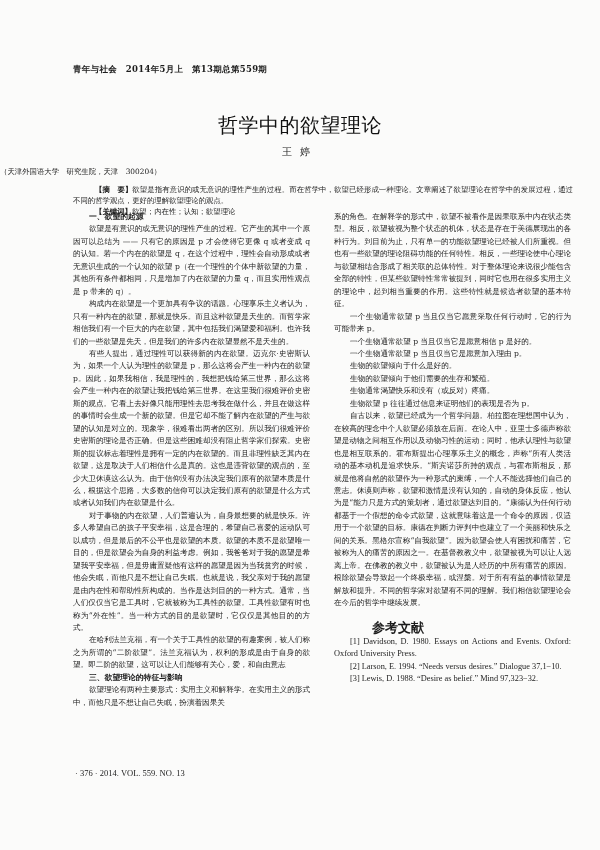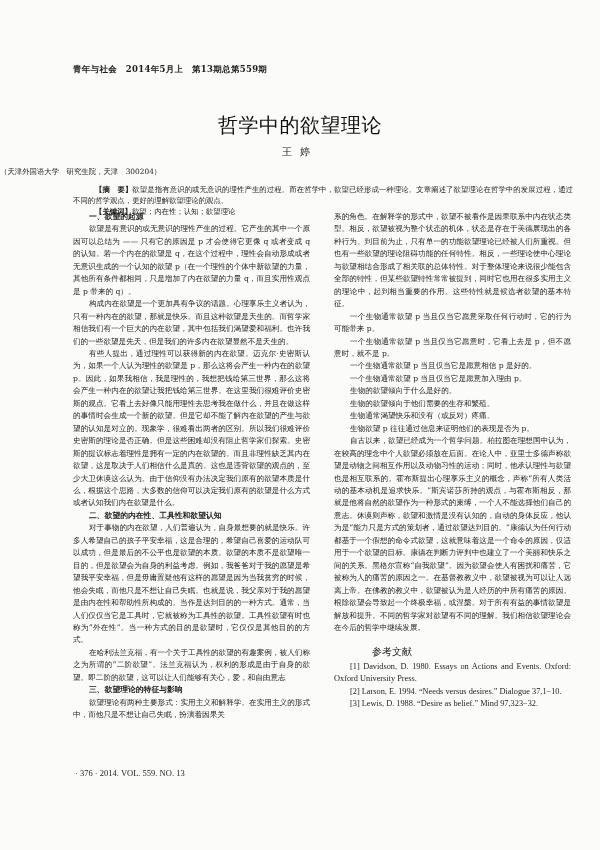--- a/index.html
+++ b/index.html
@@ -43,21 +43,21 @@
   .col-left { left: 73px; }
   .col-right { left: 334px; }
   .col p { margin: 0; text-indent: 16px; }
   .col p.noindent { text-indent: 0; }
   .col h2 {
     margin: 0; font-size: 7.8px; font-weight: bold; padding-left: 16px; line-height: 12.45px;
     font-family: "DejaVu Sans", "Liberation Sans", sans-serif;
   }
   .col p.list { text-indent: 0; padding-left: 16px; }
   .refs-title {
-    margin: 12px 0 2px 0 !important; font-weight: normal; padding-left: 22px; font-size: 10px;
+    margin: 12px 0 2px 0 !important; font-weight: bold; padding-left: 22px; font-size: 13px;
     font-family: "DejaVu Sans", "Liberation Sans", sans-serif;
   }
   .ref { margin: 0; text-indent: 22px; font-family: "Liberation Serif", serif; font-size: 8.3px; line-height: 12.5px; }
   .folio {
     position: absolute; left: 75px; top: 768px;
     font-family: "Liberation Serif", serif; font-size: 8.5px; white-space: nowrap;
   }
 </style>
 </head>
 <body>
@@ -73,31 +73,29 @@
   <div class="abstract">
     <p><span class="label">【摘　要】</span><span>欲望是指有意识的或无意识的理性产生的过程。而在哲学中，欲望已经形成一种理论。文章阐述了欲望理论在哲学中的发展过程，通过不同的哲学观点，更好的理解欲望理论的观点。</span></p>
     <p><span class="label">【关键词】</span><span>欲望；内在性；认知；欲望理论</span></p>
   </div>
 
   <div class="col col-left">
     <h2>一、欲望的起源</h2>
     <p>欲望是有意识的或无意识的理性产生的过程。它产生的其中一个原因可以总结为 —— 只有它的原因是 p 才会使得它更像 q 或者变成 q 的认知。若一个内在的欲望是 q，在这个过程中，理性会自动形成或者无意识生成的一个认知的欲望 p（在一个理性的个体中新欲望的力量，其他所有条件都相同，只是增加了内在欲望的力量 q，而且实用性观点是 p 带来的 q）。</p>
     <p>构成内在欲望是一个更加具有争议的话题。心理享乐主义者认为，只有一种内在的欲望，那就是快乐。而且这种欲望是天生的。而哲学家相信我们有一个巨大的内在欲望，其中包括我们渴望爱和福利。也许我们的一些欲望是先天，但是我们的许多内在欲望显然不是天生的。</p>
     <p>有些人提出，通过理性可以获得新的内在欲望。迈克尔·史密斯认为，如果一个人认为理性的欲望是 p，那么这将会产生一种内在的欲望 p。因此，如果我相信，我是理性的，我想把钱给第三世界，那么这将会产生一种内在的欲望让我把钱给第三世界。在这里我们很难评价史密斯的观点。它看上去好像只能用理性去思考我在做什么，并且在做这样的事情时会生成一个新的欲望。但是它却不能了解内在欲望的产生与欲望的认知是对立的。现象学，很难看出两者的区别。所以我们很难评价史密斯的理论是否正确。但是这些困难却没有阻止哲学家们探索。史密斯的提议标志着理性是拥有一定的内在欲望的。而且非理性缺乏其内在欲望，这是取决于人们相信什么是真的。这也是违背欲望的观点的，至少大卫休谟这么认为。由于信仰没有办法决定我们原有的欲望本质是什么，根据这个思路，大多数的信仰可以决定我们原有的欲望是什么方式或者认知我们内在欲望是什么。</p>
-    <h2>二、欲望的内在性、工具性和欲望认知</h2>
     <p>对于事物的内在欲望，人们普遍认为，自身最想要的就是快乐。许多人希望自己的孩子平安幸福，这是合理的，希望自己喜爱的运动队可以成功，但是最后的不公平也是欲望的本质。欲望的本质不是欲望唯一目的，但是欲望会为自身的利益考虑。例如，我爸爸对于我的愿望是希望我平安幸福，但是毋庸置疑他有这样的愿望是因为当我贫穷的时候，他会失眠，而他只是不想让自己失眠。也就是说，我父亲对于我的愿望是由内在性和帮助性所构成的。当作是达到目的的一种方式。通常，当人们仅仅当它是工具时，它就被称为工具性的欲望。工具性欲望有时也称为“外在性”。当一种方式的目的是欲望时，它仅仅是其他目的的方式。</p>
     <p>在哈利法兰克福，有一个关于工具性的欲望的有趣案例，被人们称之为所谓的“二阶欲望”。法兰克福认为，权利的形成是由于自身的欲望。即二阶的欲望，这可以让人们能够有关心，爱，和自由意志</p>
     <h2>三、欲望理论的特征与影响</h2>
     <p>欲望理论有两种主要形式：实用主义和解释学。在实用主义的形式中，而他只是不想让自己失眠，扮演着因果关</p>
   </div>
 
   <div class="col col-right">
     <p class="noindent">系的角色。在解释学的形式中，欲望不被看作是因果联系中内在状态类型。相反，欲望被视为整个状态的机体，状态是存在于美德展现出的各种行为。到目前为止，只有单一的功能欲望理论已经被人们所重视。但也有一些欲望的理论阻碍功能的任何特性。相反，一些理论使中心理论与欲望相结合形成了相关联的总体特性。对于整体理论来说很少能包含全部的特性，但某些欲望特性常常被提到，同时它也用在很多实用主义的理论中，起到相当重要的作用。这些特性就是候选者欲望的基本特征。</p>
     <p>一个生物通常欲望 p 当且仅当它愿意采取任何行动时，它的行为可能带来 p。</p>
-    <p>一个生物通常欲望 p 当且仅当它愿意时，它看上去是 p，但不愿意时，就不是 p。</p>
     <p>一个生物通常欲望 p 当且仅当它是愿意相信 p 是好的。</p>
     <p>一个生物通常欲望 p 当且仅当它是愿意加入理由 p。</p>
     <p class="list">生物的欲望倾向于什么是好的。</p>
     <p class="list">生物的欲望倾向于他们需要的生存和繁殖。</p>
     <p class="list">生物通常渴望快乐和没有（或反对）疼痛。</p>
     <p class="list">生物欲望 p 往往通过信息来证明他们的表现是否为 p。</p>
     <p>自古以来，欲望已经成为一个哲学问题。柏拉图在理想国中认为，在较高的理念中个人欲望必须放在后面。在论人中，亚里士多德声称欲望是动物之间相互作用以及动物习性的运动；同时，他承认理性与欲望也是相互联系的。霍布斯提出心理享乐主义的概念，声称“所有人类活动的基本动机是追求快乐。”斯宾诺莎所持的观点，与霍布斯相反，那就是他将自然的欲望作为一种形式的束缚，一个人不能选择他们自己的意志。休谟则声称，欲望和激情是没有认知的，自动的身体反应，他认为是“能力只是方式的策划者，通过欲望达到目的。”康德认为任何行动都基于一个假想的命令式欲望，这就意味着这是一个命令的原因，仅适用于一个欲望的目标。康德在判断力评判中也建立了一个美丽和快乐之间的关系。黑格尔宣称“自我欲望”。因为欲望会使人有困扰和痛苦，它被称为人的痛苦的原因之一。在基督教教义中，欲望被视为可以让人远离上帝。在佛教的教义中，欲望被认为是人经历的中所有痛苦的原因。根除欲望会导致起一个终极幸福，或涅槃。对于所有有益的事情欲望是解放和提升。不同的哲学家对欲望有不同的理解。我们相信欲望理论会在今后的哲学中继续发展。</p>
     <p class="refs-title">参考文献</p>
     <p class="ref">[1] Davidson, D. 1980. Essays on Actions and Events. Oxford: Oxford University Press.</p>
     <p class="ref">[2] Larson, E. 1994. “Needs versus desires.” Dialogue 37,1−10.</p>

